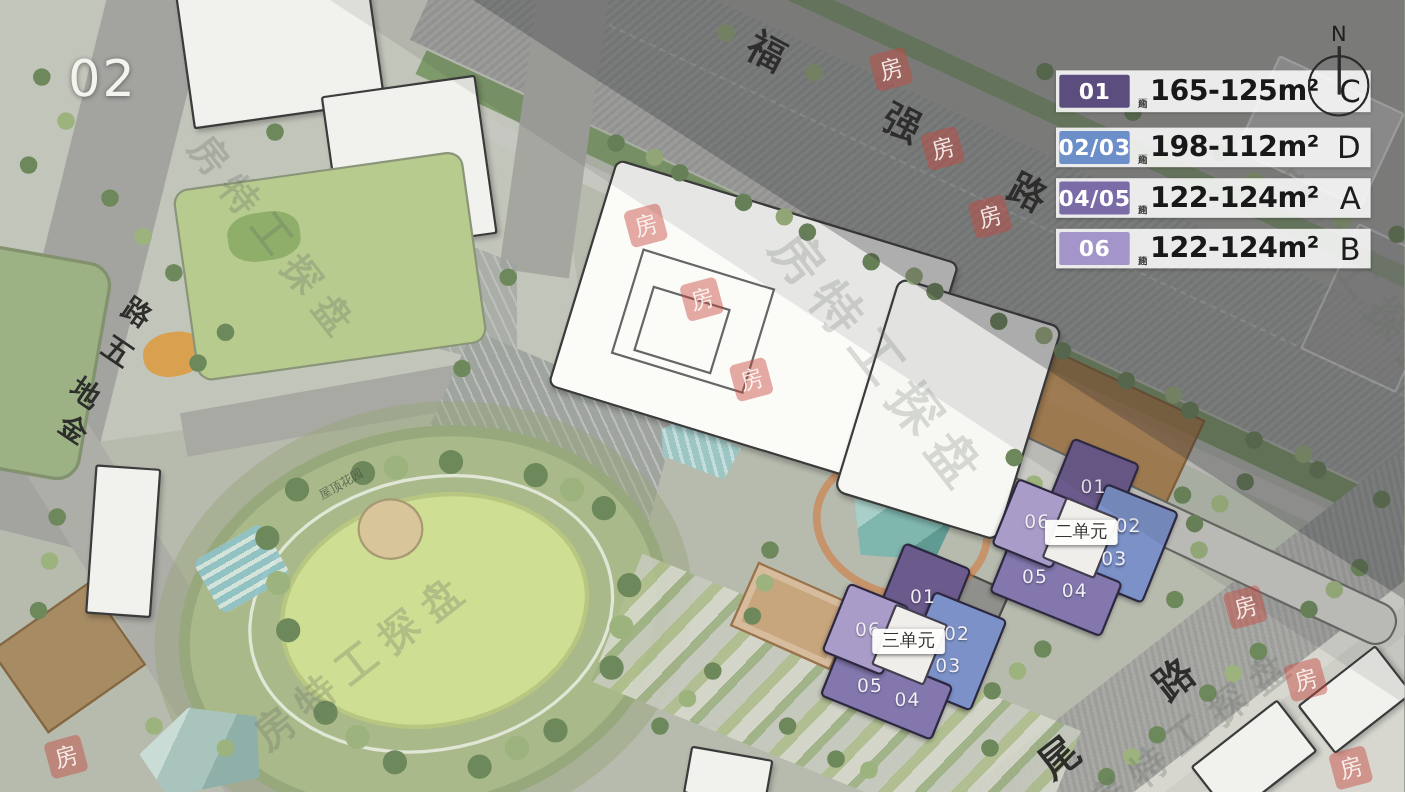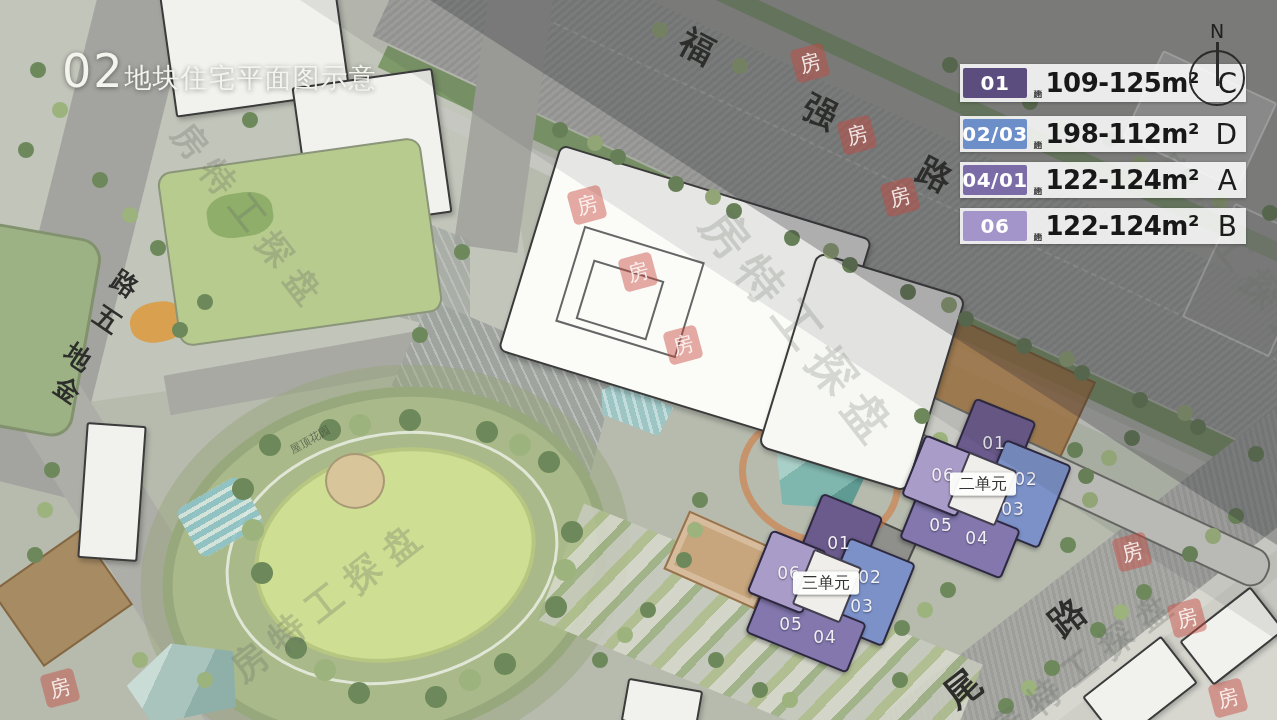--- a/index.html
+++ b/index.html
@@ -213,39 +213,38 @@
   <span class="road-char" style="left:78px;top:357px;font-size:26px;transform:translate(-50%,-50%) rotate(34deg);">地</span>
   <span class="road-char" style="left:67px;top:390px;font-size:26px;transform:translate(-50%,-50%) rotate(34deg);">金</span>
 
   <span class="road-char" style="left:1068px;top:617px;font-size:36px;transform:translate(-50%,-50%) rotate(-38deg);">路</span>
   <span class="road-char" style="left:963px;top:689px;font-size:36px;transform:translate(-50%,-50%) rotate(-38deg);">尾</span>
 
   <span class="c" style="left:310px;top:440px;font-size:11px;color:rgba(70,80,62,.75);transform:translate(-50%,-50%) rotate(-30deg);white-space:nowrap;">屋顶花园</span>
 
   <div class="title-bar">
     <span class="title-num">02</span>
-    <span class="title-rest">地块住宅平面图示意</span>
   </div>
 
 
   <div>
     <div class="legend-row" style="top:64px;height:38px;">
       <span class="legend-badge" style="background:#5b4d7e;">01</span>
       <span class="legend-prefix">建面约</span>
-      <span class="legend-area">109-125m²</span>
+      <span class="legend-area">165-125m²</span>
       <span class="legend-type">C</span>
     </div>
     <div class="legend-row" style="top:116px;height:36px;">
       <span class="legend-badge" style="background:#6c8ec9;">02/03</span>
       <span class="legend-prefix">建面约</span>
       <span class="legend-area">198-112m²</span>
       <span class="legend-type">D</span>
     </div>
     <div class="legend-row" style="top:162px;height:36px;">
-      <span class="legend-badge" style="background:#7b6ca8;">04/01</span>
+      <span class="legend-badge" style="background:#7b6ca8;">04/05</span>
       <span class="legend-prefix">建面约</span>
       <span class="legend-area">122-124m²</span>
       <span class="legend-type">A</span>
     </div>
     <div class="legend-row" style="top:208px;height:36px;">
       <span class="legend-badge" style="background:#a395c9;">06</span>
       <span class="legend-prefix">建面约</span>
       <span class="legend-area">122-124m²</span>
       <span class="legend-type">B</span>
     </div>

